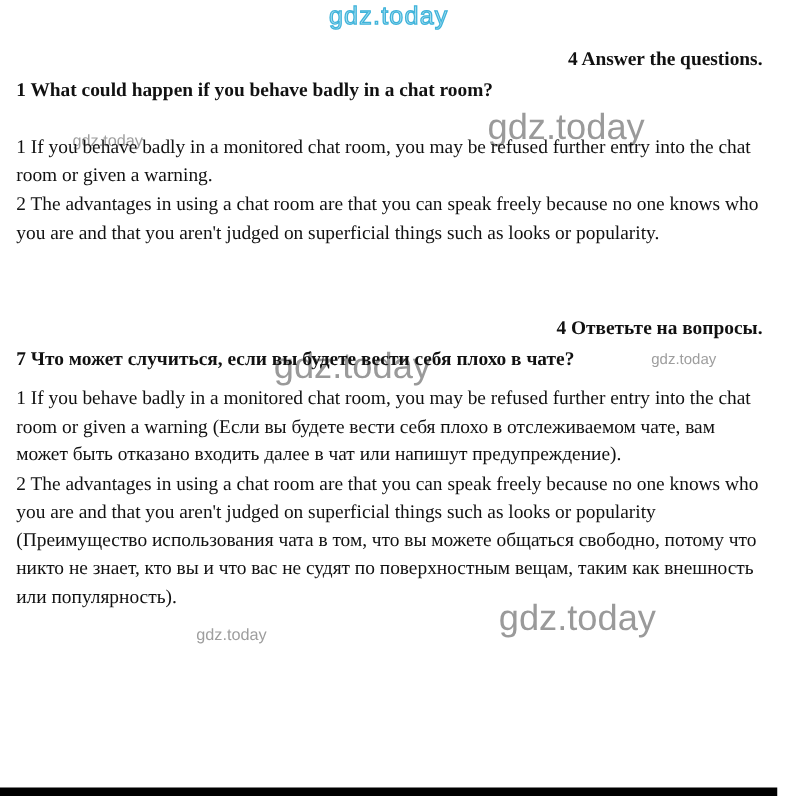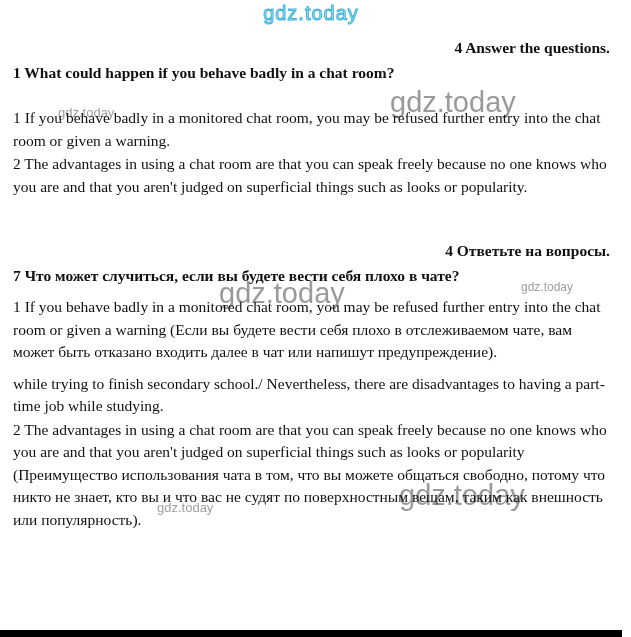--- a/index.html
+++ b/index.html
@@ -21,21 +21,21 @@
     padding: 37px 12px 0 13px;
     font-size: 15.5px;
     line-height: 22.5px;
   }
   .heading {
     font-weight: bold;
     margin: 0 0 2px 0;
     text-align: right;
   }
   .heading.ru {
-    margin-top: 42px;
+    margin-top: 54px;
   }
   .q {
     margin: 0;
     font-weight: bold;
   }
   p.para {
     margin: 23px 0 0 0;
   }
   p.para.tight {
     margin-top: 1px;
@@ -101,20 +101,19 @@
     <div class="heading">4 Answer the questions.</div>
     <div class="q">1 What could happen if you behave badly in a chat room?</div>
 
     <p class="para">1 If you behave badly in a monitored chat room, you may be refused further entry into the chat room or given a warning.</p>
     <p class="para tight">2 The advantages in using a chat room are that you can speak freely because no one knows who you are and that you aren't judged on superficial things such as looks or popularity.</p>
 
     <div class="heading ru">4 Ответьте на вопросы.</div>
     <div class="q">7 Что может случиться, если вы будете вести себя плохо в чате?</div>
 
     <p class="para mid">1 If you behave badly in a monitored chat room, you may be refused further entry into the chat room or given a warning (Если вы будете вести себя плохо в отслеживаемом чате, вам может быть отказано входить далее в чат или напишут предупреждение).</p>
-    <p class="para mid">while trying to finish secondary school./ Nevertheless, there are disadvantages to having a part-time job while studying.</p>
     <p class="para tight">2 The advantages in using a chat room are that you can speak freely because no one knows who you are and that you aren't judged on superficial things such as looks or popularity (Преимущество использования чата в том, что вы можете общаться свободно, потому что никто не знает, кто вы и что вас не судят по поверхностным вещам, таким как внешность или популярность).</p>
 
   </div>
 
   <div class="bottom-bar"></div>
 
 </div>
 
 </body></html>

